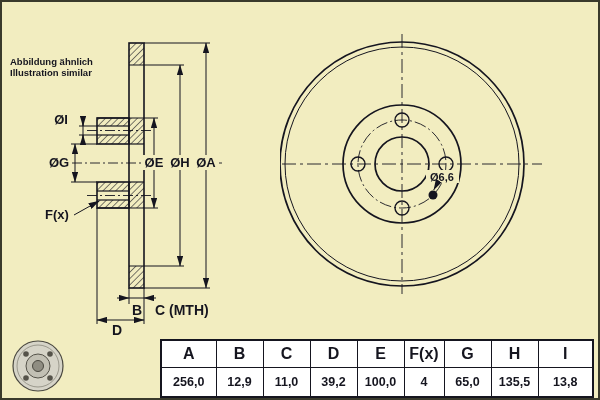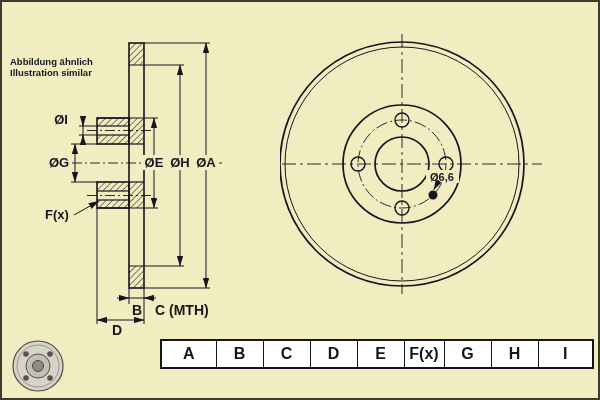--- a/index.html
+++ b/index.html
@@ -180,16 +180,27 @@
       <th>A</th>
       <th>B</th>
       <th>C</th>
       <th>D</th>
       <th>E</th>
       <th>F(x)</th>
       <th>G</th>
       <th>H</th>
       <th>I</th>
     </tr>
+    <tr>
+      <td>256,0</td>
+      <td>12,9</td>
+      <td>11,0</td>
+      <td>39,2</td>
+      <td>100,0</td>
+      <td>4</td>
+      <td>65,0</td>
+      <td>135,5</td>
+      <td>13,8</td>
+    </tr>
   </tbody>
     </table>
 
 </div>
 
 </body></html>

